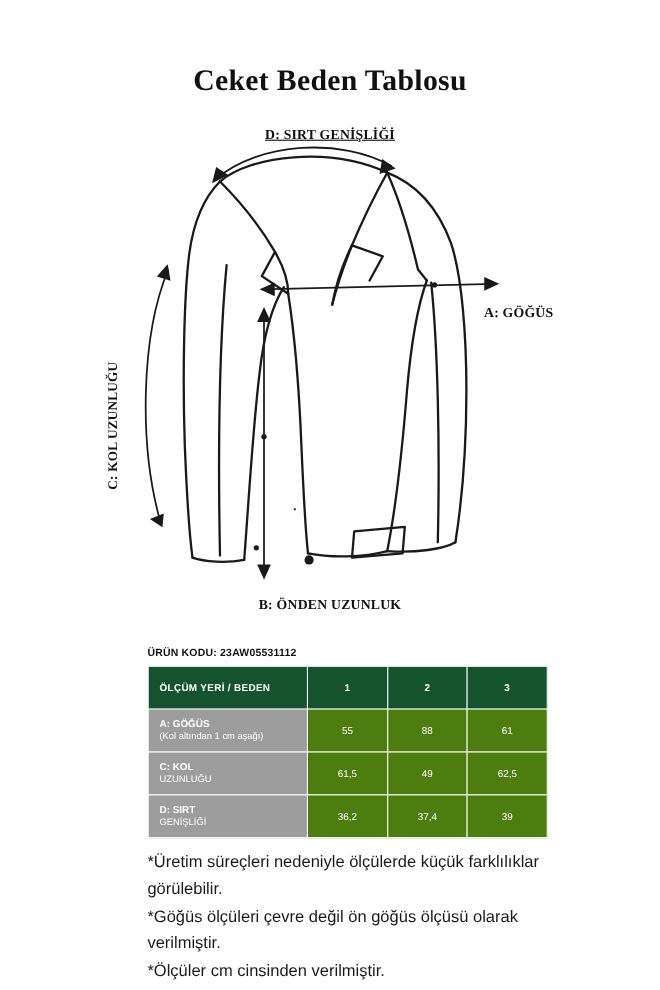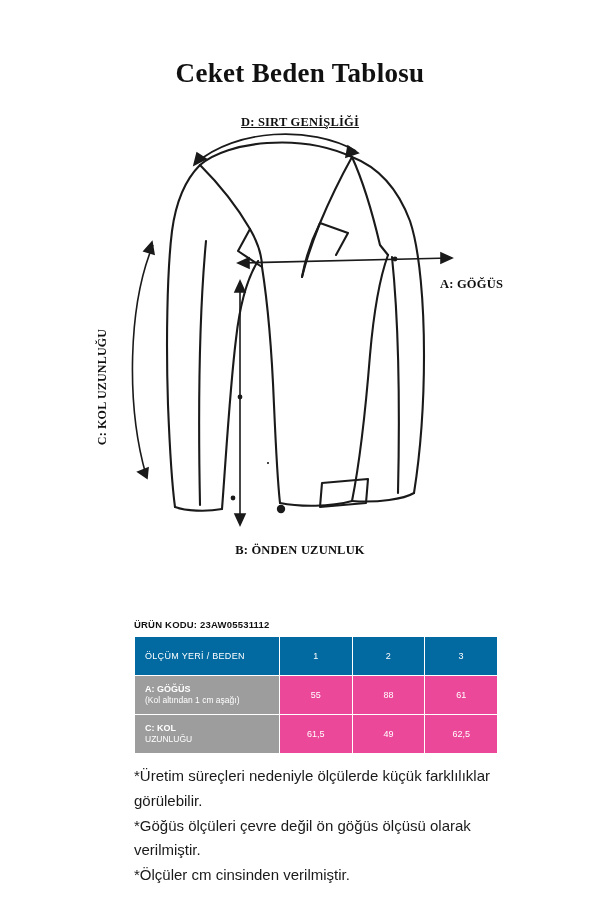--- a/index.html
+++ b/index.html
@@ -70,21 +70,20 @@
     top: 0;
     left: 0;
   }
 
   
   .table-wrap {
     position: absolute;
     top: 588px;
     left: 134px;
     width: 364px;
-    margin-top: 31px;
   }
 
   .product-code {
     font-size: 9.5px;
     font-weight: bold;
     color: #111111;
     letter-spacing: 0.2px;
     margin-bottom: 6px;
   }
 
@@ -95,23 +94,23 @@
   }
   table.size-table th,
   table.size-table td {
     border: 1px solid #ffffff;
     font-size: 9px;
     padding: 0;
     height: 38px;
     vertical-align: middle;
   }
   thead th {
-    background: #0369a1;
+    background: #14532d;
     color: #ffffff;
-    font-weight: normal;
+    font-weight: bold;
     height: 32px;
     letter-spacing: 0.3px;
   }
   thead th.first {
     text-align: left;
     padding-left: 10px;
     width: 134px;
   }
   thead th.num { text-align: center; }
 
@@ -123,21 +122,21 @@
     font-weight: bold;
     line-height: 1.35;
     width: 134px;
   }
   tbody td.rowhead .sub {
     font-weight: normal;
     font-size: 8.5px;
     display: block;
   }
   tbody td.val {
-    background: #ec4899;
+    background: #4d7c0f;
     color: #ffffff;
     text-align: center;
     font-weight: normal;
   }
 
   .notes {
     margin-top: 10px;
     font-size: 15px;
     color: #1a1a1a;
     line-height: 1.65;
@@ -247,20 +246,29 @@
         </tr>
         <tr>
           <td class="rowhead">
             <span>C: KOL</span>
             <span class="sub"> UZUNLUĞU</span>
           </td>
           <td class="val">61,5</td>
           <td class="val">49</td>
           <td class="val">62,5</td>
         </tr>
+        <tr>
+          <td class="rowhead">
+            <span>D: SIRT</span>
+            <span class="sub"> GENİŞLİĞİ</span>
+          </td>
+          <td class="val">36,2</td>
+          <td class="val">37,4</td>
+          <td class="val">39</td>
+        </tr>
       </tbody>
     </table>
 
     <div class="notes">
       <div>*Üretim süreçleri nedeniyle ölçülerde küçük farklılıklar görülebilir.</div>
       <div>*Göğüs ölçüleri çevre değil ön göğüs ölçüsü olarak verilmiştir.</div>
       <div>*Ölçüler cm cinsinden verilmiştir.</div>
     </div>
   </div>
 

